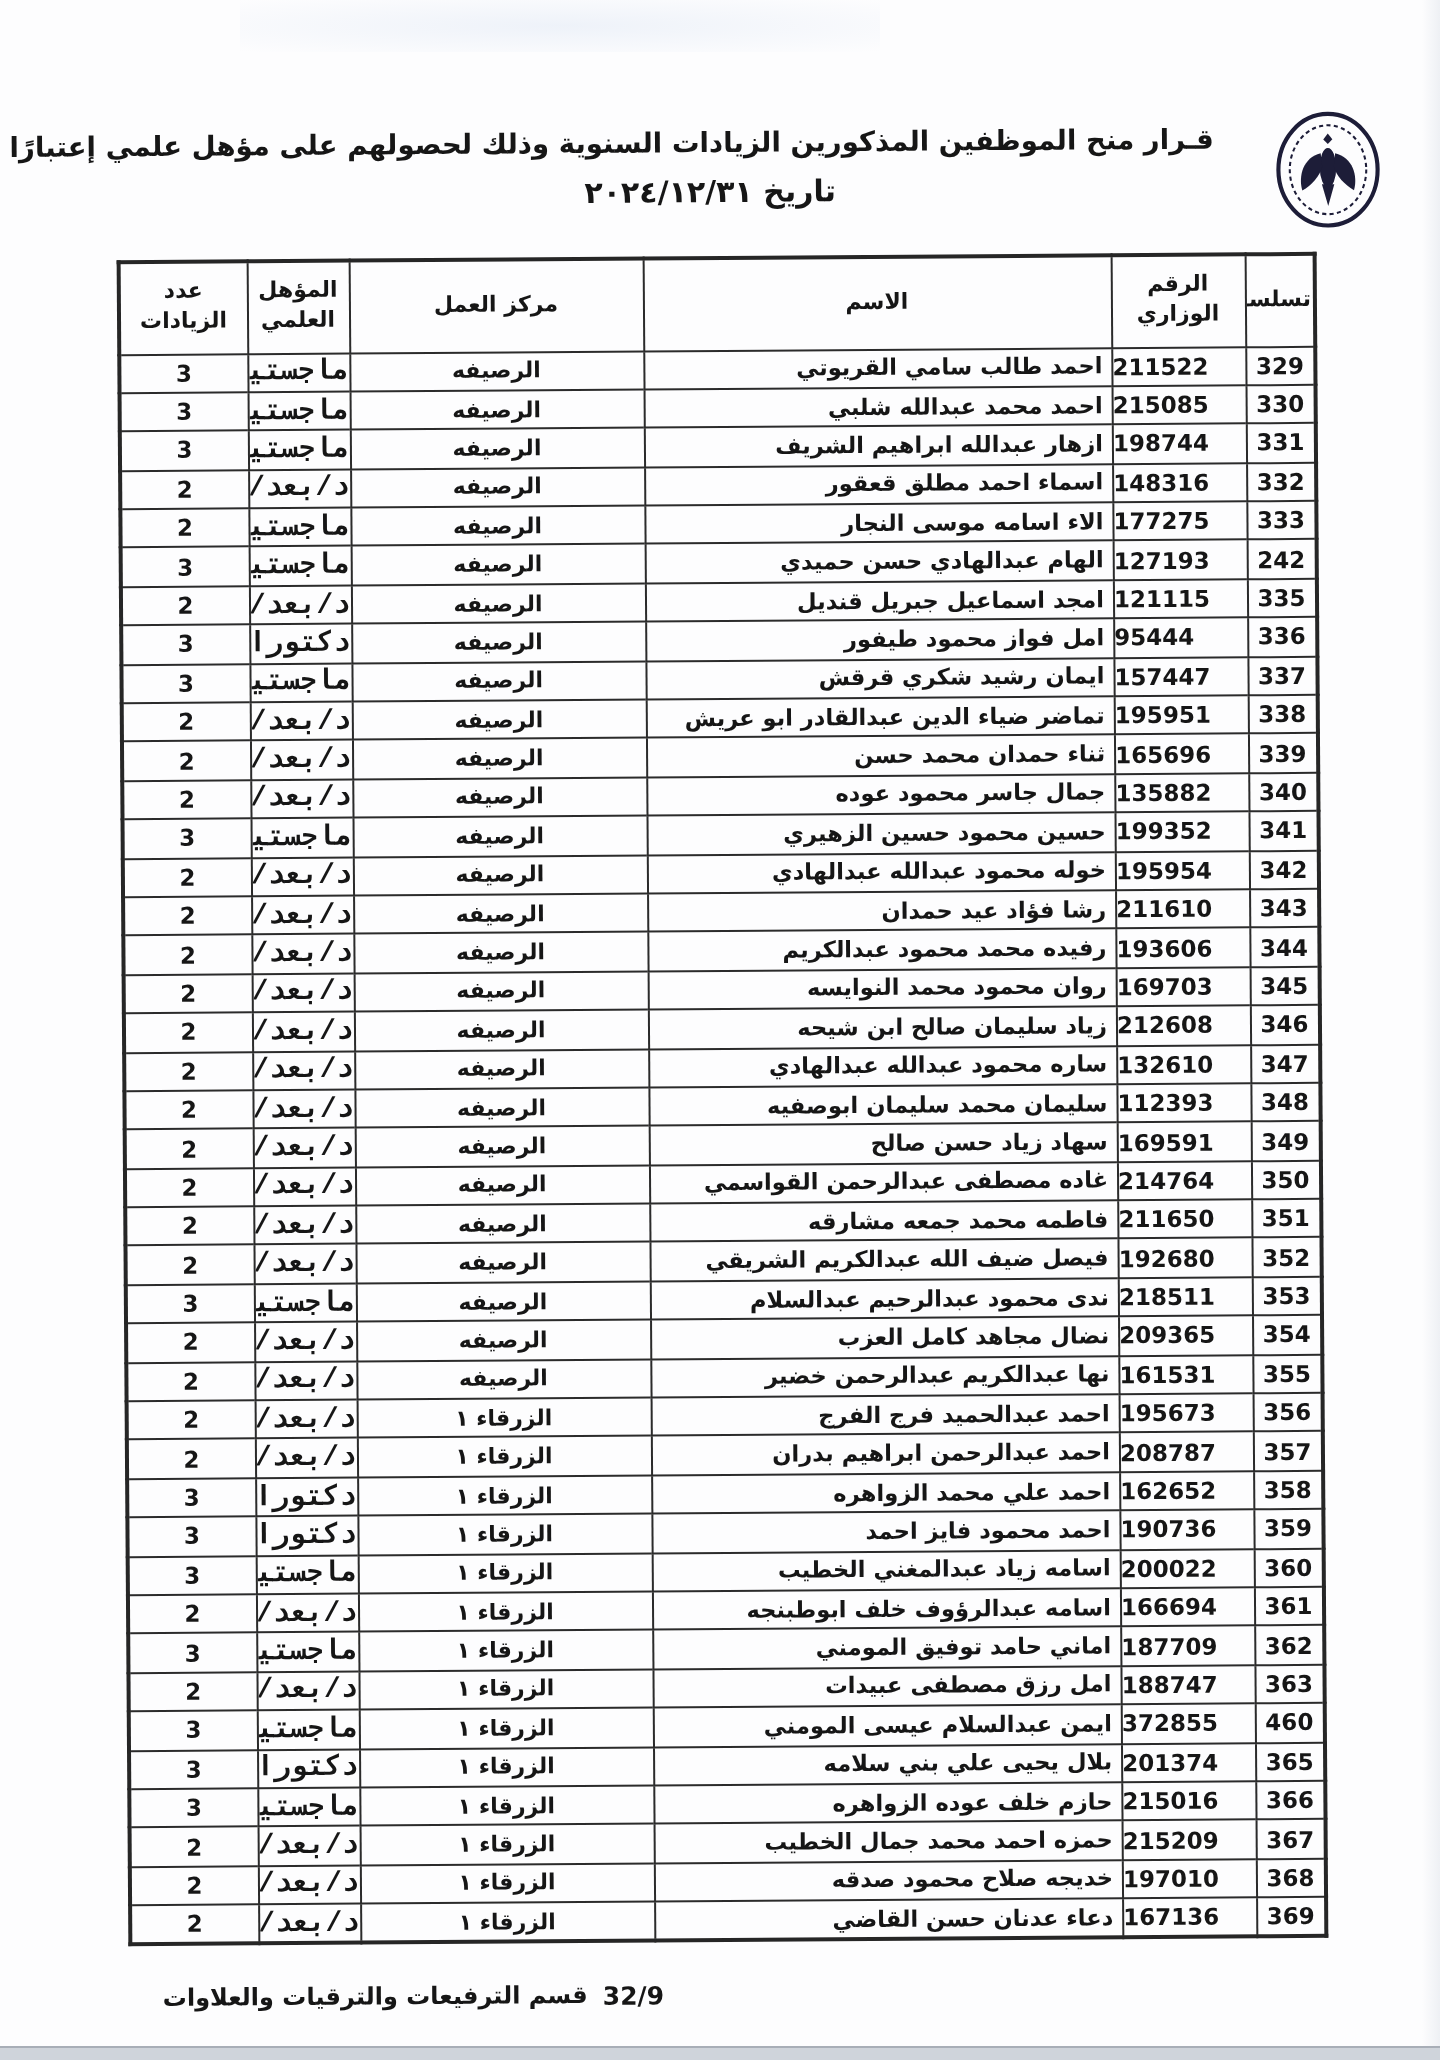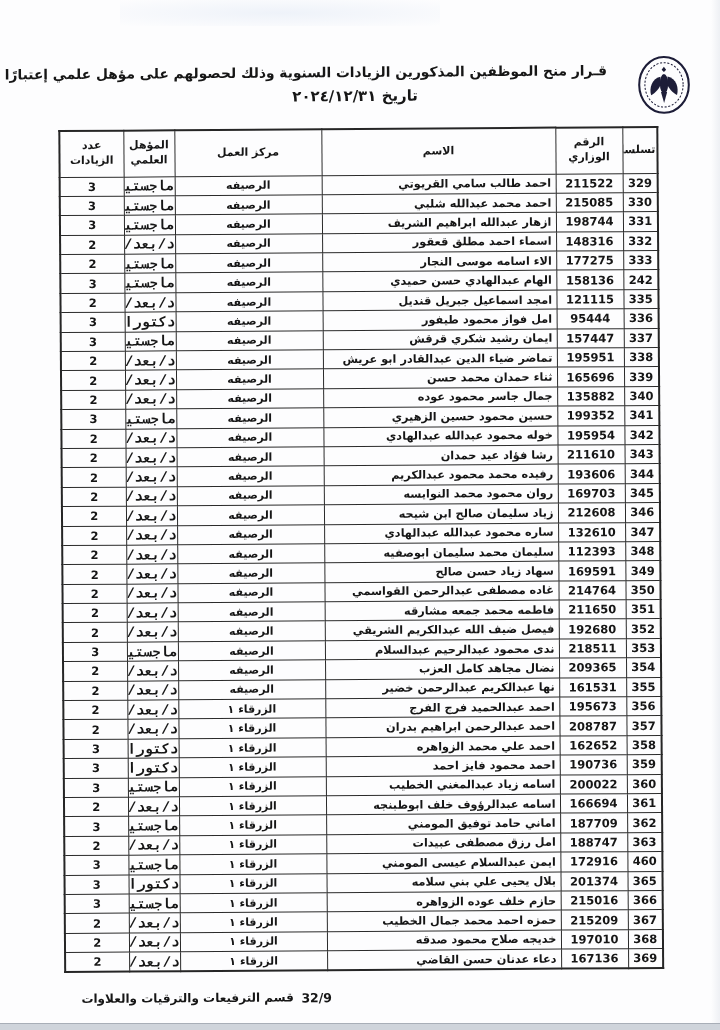--- a/index.html
+++ b/index.html
@@ -17,21 +17,21 @@
 
   
   table.roster { position:absolute; top:128px; right:59px; width:598px;
                  border-collapse:collapse; table-layout:fixed;
                  border:2px solid #262626; direction:rtl; }
   .roster th, .roster td { border:1px solid #2b2b2b; overflow:hidden; white-space:nowrap; }
   .roster thead th { height:46px; font-size:11px; font-weight:bold; text-align:center;
                      vertical-align:middle; line-height:1.35; white-space:normal; padding:1px 2px; }
   .roster tbody td { height:19.4px; vertical-align:middle; }
   td.c-serial { font-size:11.5px; font-weight:bold; text-align:center; direction:ltr;margin-top:26px; }
-  td.c-num    { font-size:11.5px; font-weight:bold; text-align:center; direction:ltr; }
+  td.c-num    { font-size:11.5px; font-weight:bold; direction:ltr; }
   td.c-name   { font-size:11.3px; font-weight:bold; text-align:right; padding-right:4px; }
   td.c-center { font-size:11px;   font-weight:bold; text-align:center; }
   td.c-qual   { font-size:14px;   font-weight:bold; text-align:center;font-family:Liberation Mono, monospace; }
   td.c-inc    { font-size:11.5px; font-weight:bold; text-align:center; direction:ltr; }
 
   
   .doc-footer { position:absolute; top:0; left:0; width:100%; height:100%; pointer-events:none; }
   .footer-dept { position:absolute; top:990px; left:78px; font-size:12px; font-weight:bold; }
   .footer-page { position:absolute; top:990px; left:298px; font-size:12.5px; font-weight:bold; direction:ltr; }
 
@@ -124,21 +124,21 @@
           <tr>
     <td class="c-serial">333</td>
     <td class="c-num">177275</td>
     <td class="c-name">الاء اسامه موسى النجار</td>
     <td class="c-center">الرصيفه</td>
     <td class="c-qual">ماجستير</td>
     <td class="c-inc">2</td>
   </tr>
           <tr>
     <td class="c-serial">242</td>
-    <td class="c-num">158136</td>
+    <td class="c-num">127193</td>
     <td class="c-name">الهام عبدالهادي حسن حميدي</td>
     <td class="c-center">الرصيفه</td>
     <td class="c-qual">ماجستير</td>
     <td class="c-inc">3</td>
   </tr>
           <tr>
     <td class="c-serial">335</td>
     <td class="c-num">121115</td>
     <td class="c-name">امجد اسماعيل جبريل قنديل</td>
     <td class="c-center">الرصيفه</td>
@@ -364,21 +364,21 @@
           <tr>
     <td class="c-serial">363</td>
     <td class="c-num">188747</td>
     <td class="c-name">امل رزق مصطفى عبيدات</td>
     <td class="c-center">الزرقاء ١</td>
     <td class="c-qual">د/بعد/بكا</td>
     <td class="c-inc">2</td>
   </tr>
           <tr>
     <td class="c-serial">460</td>
-    <td class="c-num">172916</td>
+    <td class="c-num">372855</td>
     <td class="c-name">ايمن عبدالسلام عيسى المومني</td>
     <td class="c-center">الزرقاء ١</td>
     <td class="c-qual">ماجستير</td>
     <td class="c-inc">3</td>
   </tr>
           <tr>
     <td class="c-serial">365</td>
     <td class="c-num">201374</td>
     <td class="c-name">بلال يحيى علي بني سلامه</td>
     <td class="c-center">الزرقاء ١</td>

